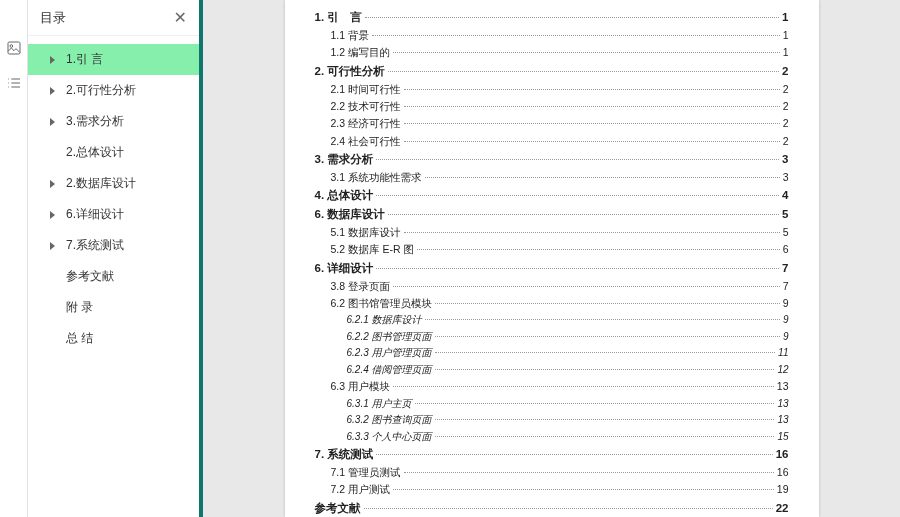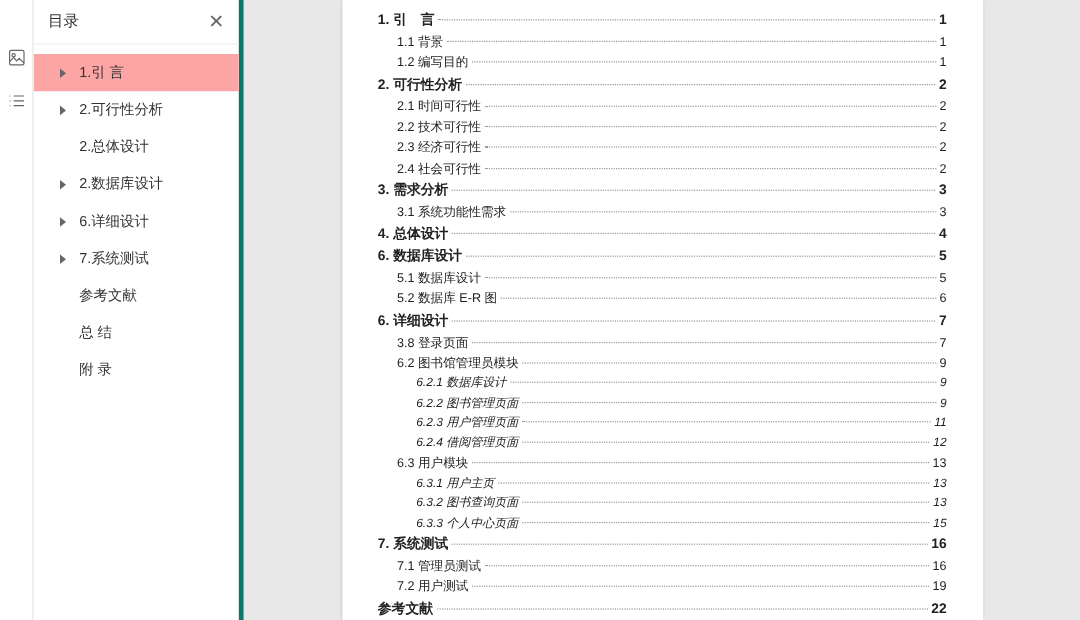--- a/index.html
+++ b/index.html
@@ -6,21 +6,21 @@
 body{font-family:"Microsoft YaHei",sans-serif;background:#f5f5f5;width:900px;height:517px;overflow:hidden;display:flex}
 .icons-col{width:28px;background:#fff;border-right:1px solid #e0e0e0;padding-top:40px;display:flex;flex-direction:column;align-items:center;gap:15px}
 .icons-col svg{width:16px;height:16px;stroke:#666;fill:none;stroke-width:1.5}
 .sidebar{width:175px;background:#fff;border-right:4px solid #0f766e;display:flex;flex-direction:column}
 .sb-head{display:flex;align-items:center;justify-content:space-between;padding:8px 12px;border-bottom:1px solid #eee}
 .sb-title{font-size:13px;color:#333}
 .close-x{font-size:16px;color:#666;cursor:pointer}
 .nav{padding:8px 0;overflow-y:auto}
 .nav-item{display:flex;align-items:center;padding:7px 12px 7px 38px;font-size:12px;color:#333;cursor:pointer;position:relative}
 .nav-item.has-arrow::before{content:"";position:absolute;left:22px;width:0;height:0;border-top:4px solid transparent;border-bottom:4px solid transparent;border-left:5px solid #666}
-.nav-item.selected{background:#fca5a5}
+.nav-item.selected{background:#86efac}
 .doc-area{flex:1;background:#e8e8e8;display:flex;justify-content:center;padding:0;overflow-y:auto;position:relative}
 .page{width:534px;background:#fff;padding:8px 30px 20px;box-shadow:0 0 3px rgba(0,0,0,.2);font-size:10.5px}
 .toc-row{display:flex;align-items:baseline;white-space:nowrap;line-height:1.65;color:#222}
 .toc-row .label{flex:0 0 auto}
 .toc-row .dots{flex:1;border-bottom:1px dotted #999;margin:0 3px;position:relative;top:-3px}
 .toc-row .pg{flex:0 0 auto}
 .l0{font-weight:700;font-size:11.5px}
 .l1{padding-left:16px}
 .l2{padding-left:32px;font-style:italic;font-size:10px}
 .watermark{position:absolute;top:80px;left:50%;transform:translateX(-50%);font-size:26px;color:rgba(120,120,120,.35);font-family:Georgia,serif;pointer-events:none;z-index:5;letter-spacing:.5px}
@@ -45,27 +45,28 @@
 </div>
 
 <aside class="sidebar">
   <div class="sb-head">
     <span class="sb-title">目录</span>
     <span class="close-x">✕</span>
   </div>
   <div class="nav" id="nav">
       <div class="nav-item has-arrow selected">1.引 言</div>
       <div class="nav-item has-arrow">2.可行性分析</div>
+      <div class="nav-item has-arrow">3.需求分析</div>
       <div class="nav-item">2.总体设计</div>
       <div class="nav-item has-arrow">2.数据库设计</div>
       <div class="nav-item has-arrow">6.详细设计</div>
       <div class="nav-item has-arrow">7.系统测试</div>
       <div class="nav-item">参考文献</div>
+      <div class="nav-item">附 录</div>
       <div class="nav-item">总 结</div>
-      <div class="nav-item">附 录</div>
     </div>
 </aside>
 
 <main class="doc-area">
   <div class="page" id="page">
       <div class="toc-row l0">
         <span class="label">1. 引　言</span>
         <span class="dots"></span>
         <span class="pg">1</span>
       </div>

